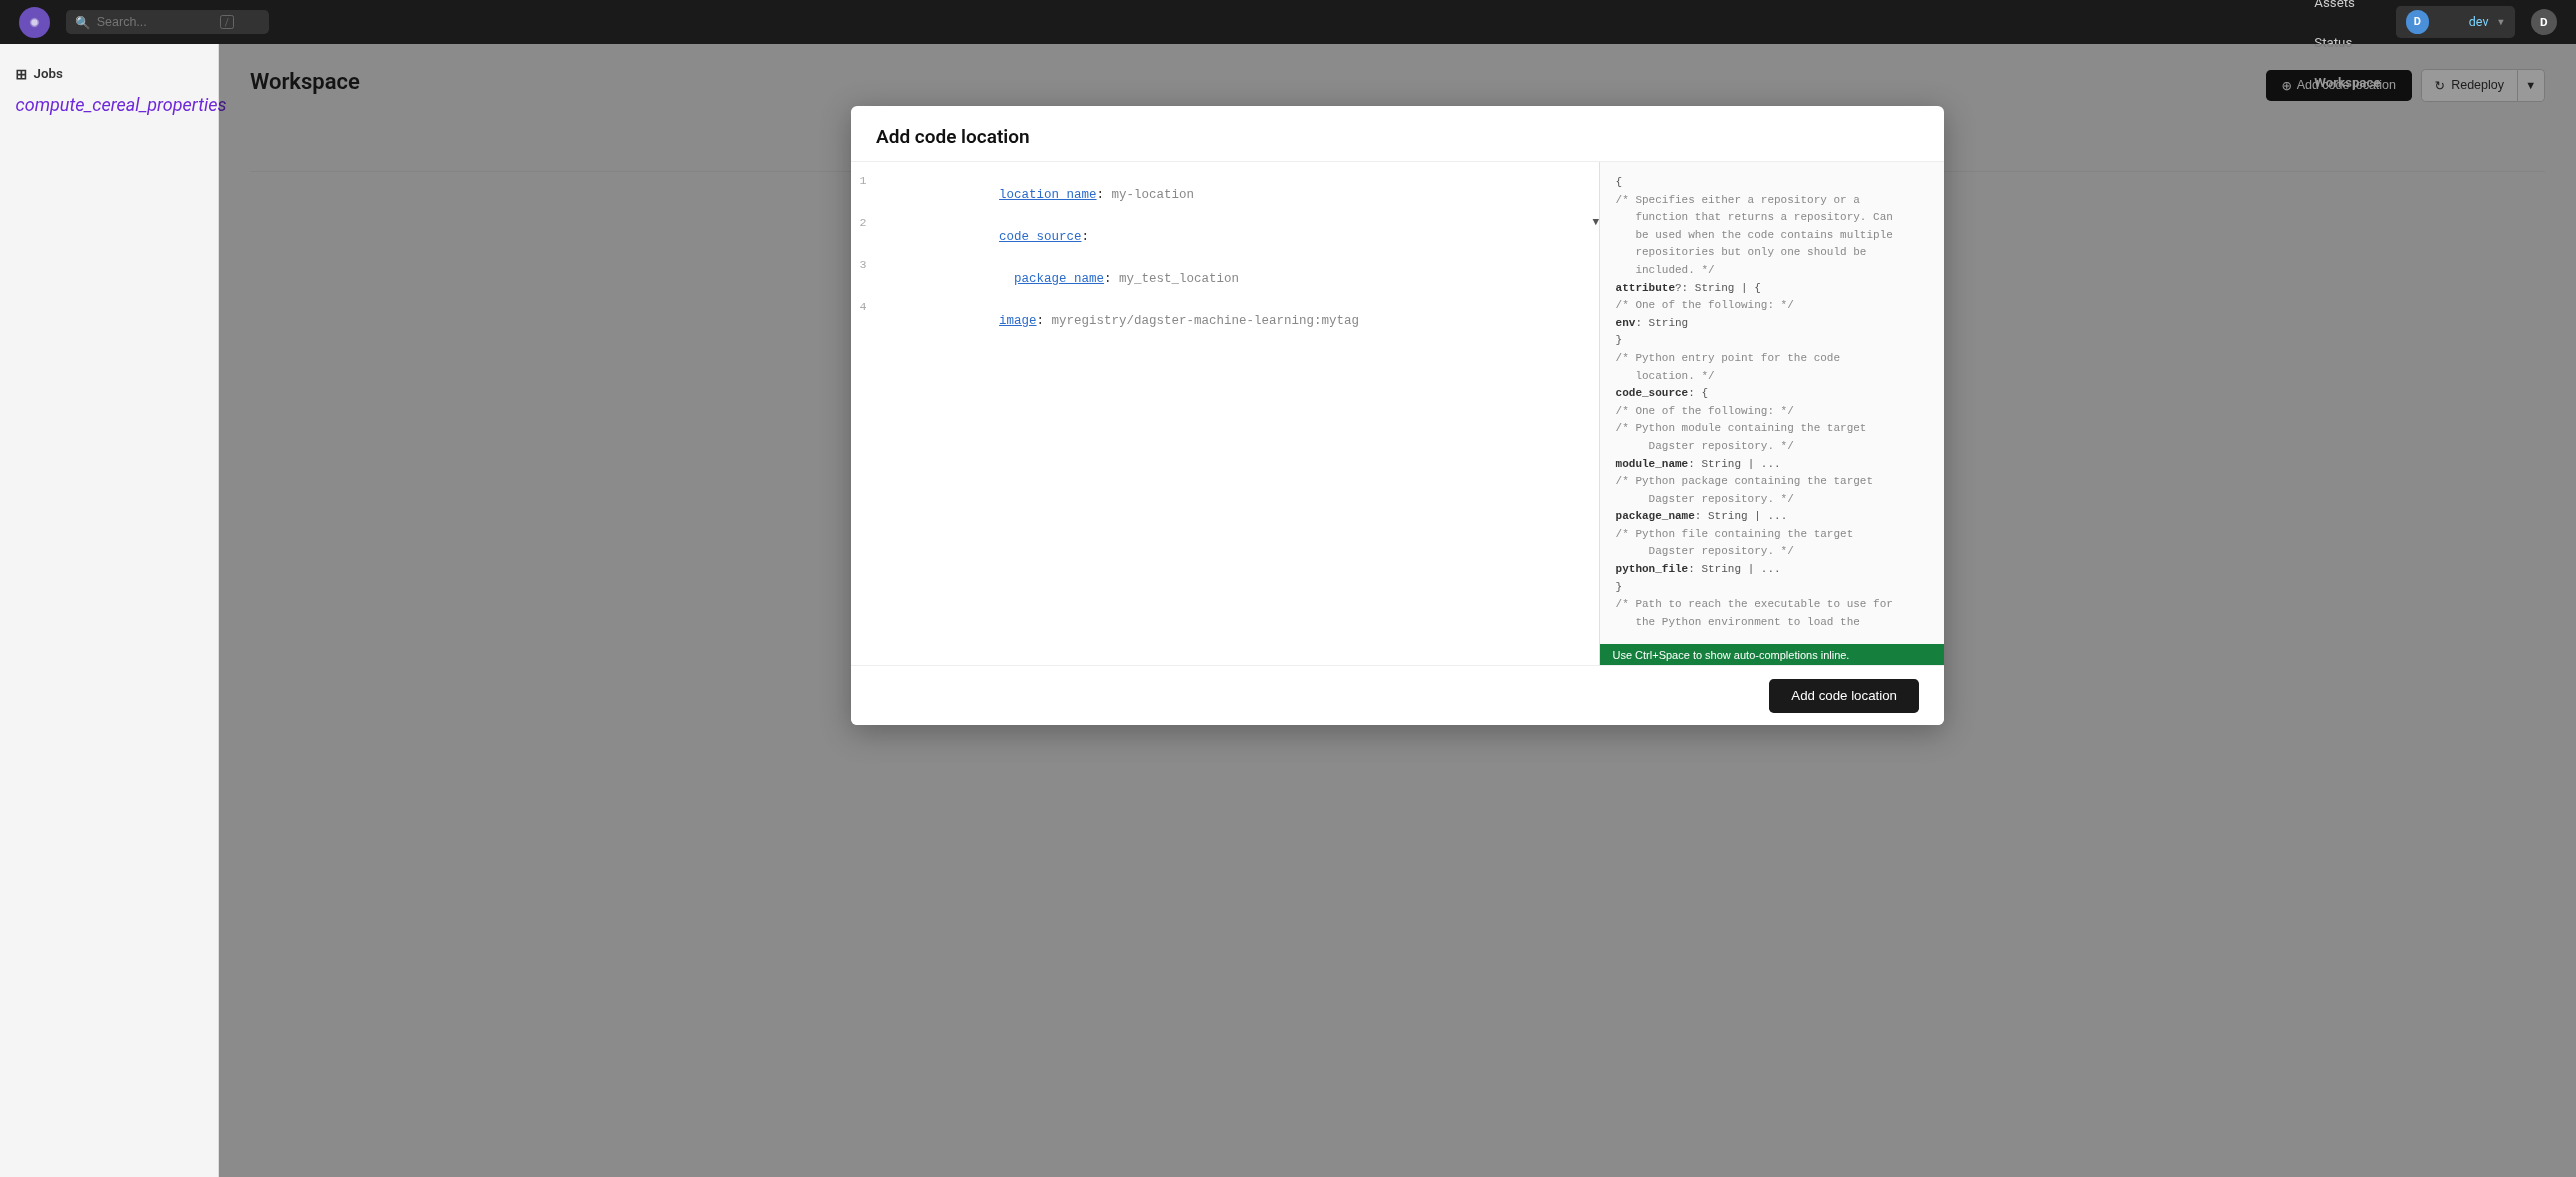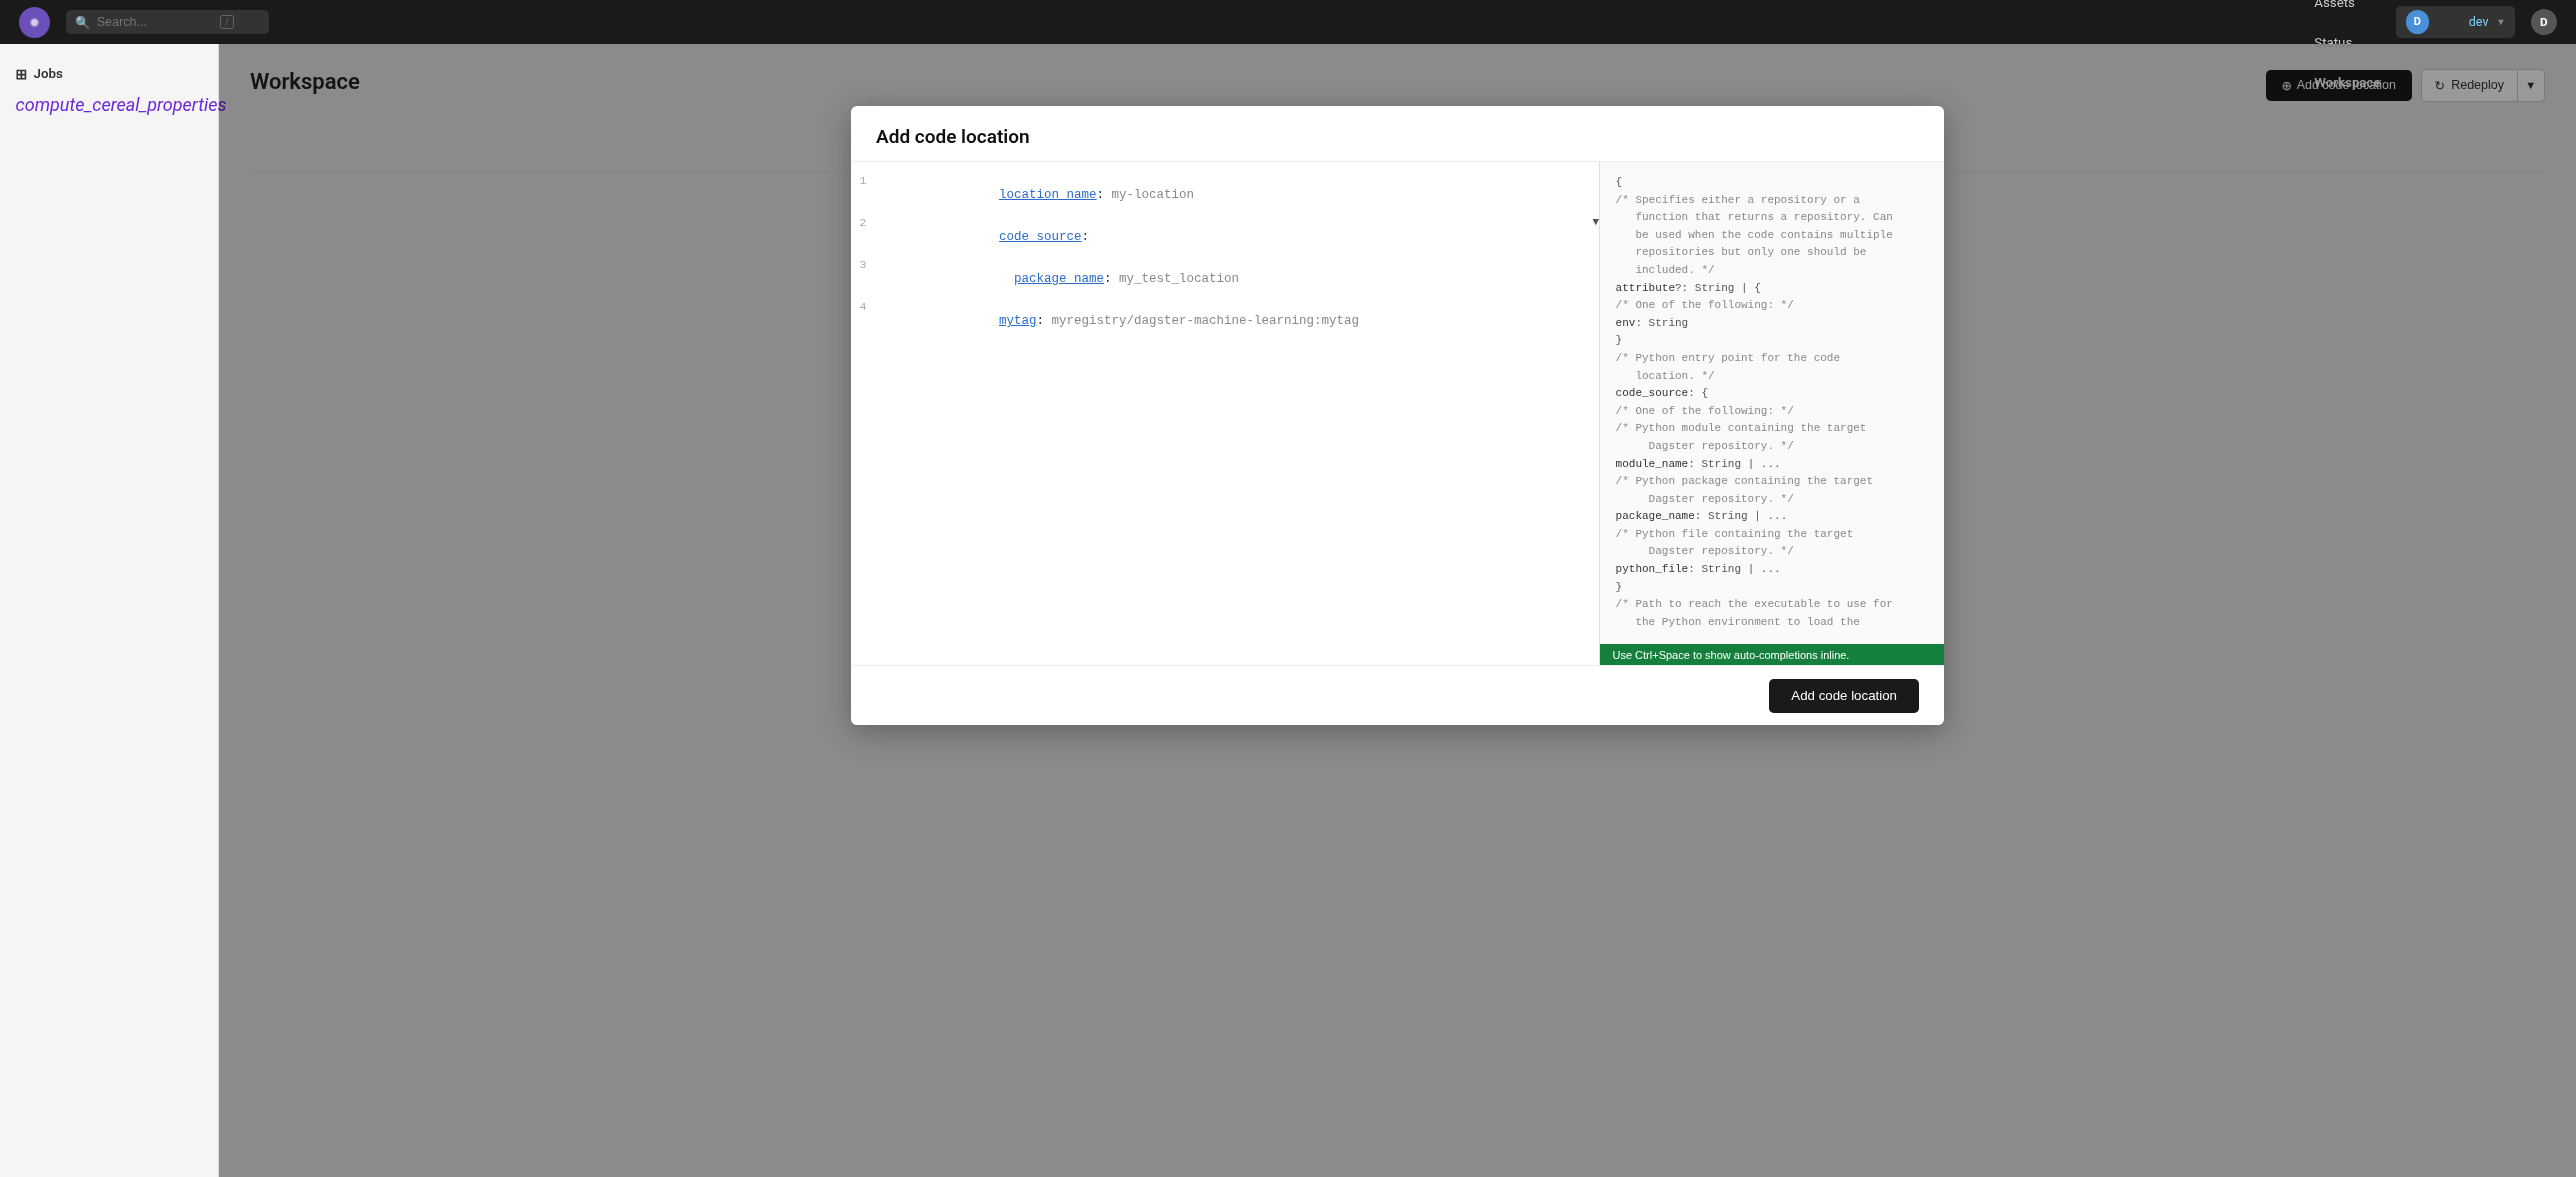--- a/index.html
+++ b/index.html
@@ -286,21 +286,21 @@
       width: 344px;
       background: #fafafa;
       overflow: auto;
       font-family: 'Courier New', Courier, monospace;
       font-size: 11px;
       color: #555;
       padding: 12.5px 15.6px;
       line-height: 1.6;
     }
     .schema-comment { color: #888; }
-    .schema-key { color: #333; font-weight: normal; }
+    .schema-key { color: #333; font-weight: bold; }
     .schema-type { color: #555; }
     .schema-hint-bar {
       background: #15803d;
       color: #fff;
       font-size: 11px;
       padding: 4.7px 12.5px;
       font-family: Liberation Sans, sans-serif;
     }
 
     
@@ -438,21 +438,21 @@
             <div class="editor-line">
               <span class="line-number">3</span>
               <span class="line-content">
                 <span>  </span><span class="token-key">package_name</span><span>:</span><span class="token-value"> my_test_location</span>
               </span>
             </div>
 
             <div class="editor-line">
               <span class="line-number">4</span>
               <span class="line-content">
-                <span class="token-key">mytag</span><span>:</span><span class="token-value"> myregistry/dagster-machine-learning:mytag</span>
+                <span class="token-key">image</span><span>:</span><span class="token-value"> myregistry/dagster-machine-learning:mytag</span>
               </span>
             </div>
           </div>
 
           <div style="display:flex; flex-direction:column; width:344px; flex-shrink:0;">
             <div class="schema-panel">
               <span class="schema-type">{</span><br>
               <span class="schema-comment">  /* Specifies either a repository or a<br>
               &nbsp;&nbsp;&nbsp;function that returns a repository. Can<br>
               &nbsp;&nbsp;&nbsp;be used when the code contains multiple<br>

